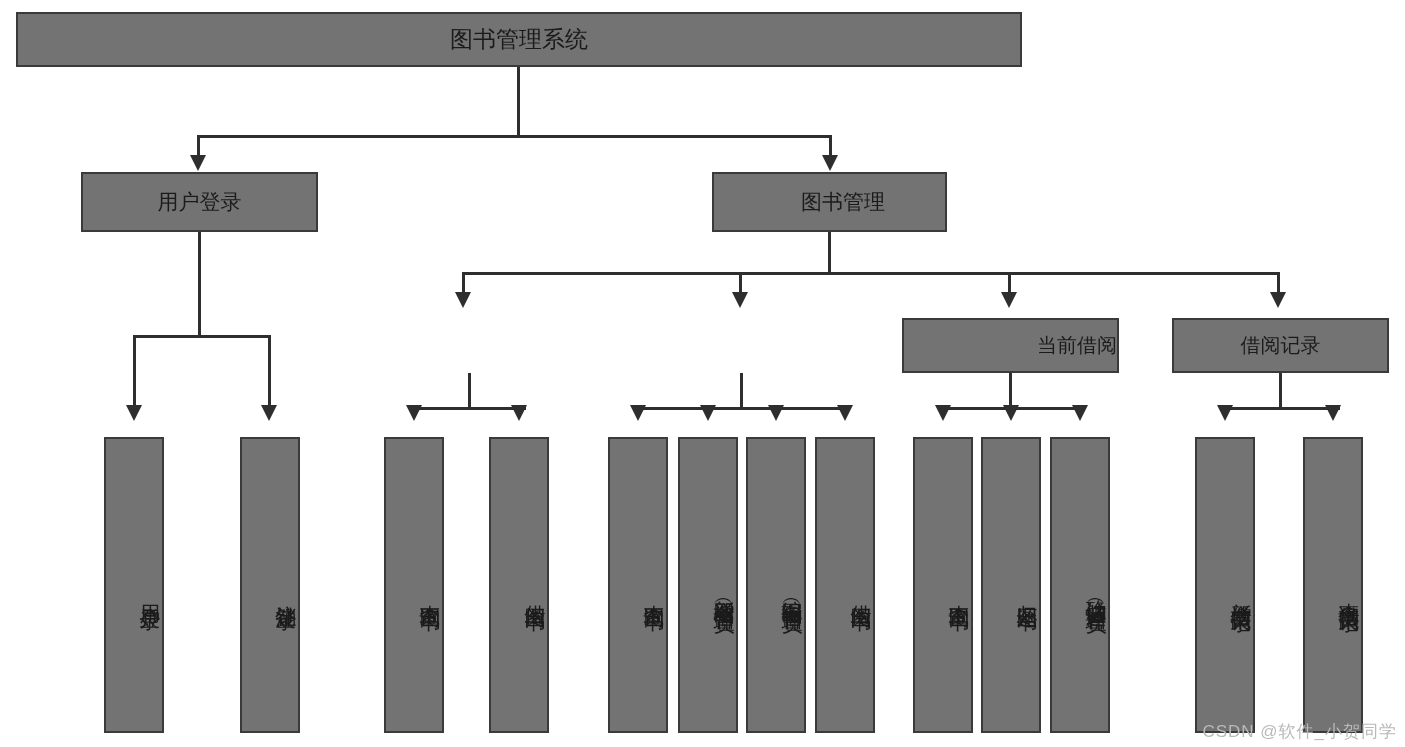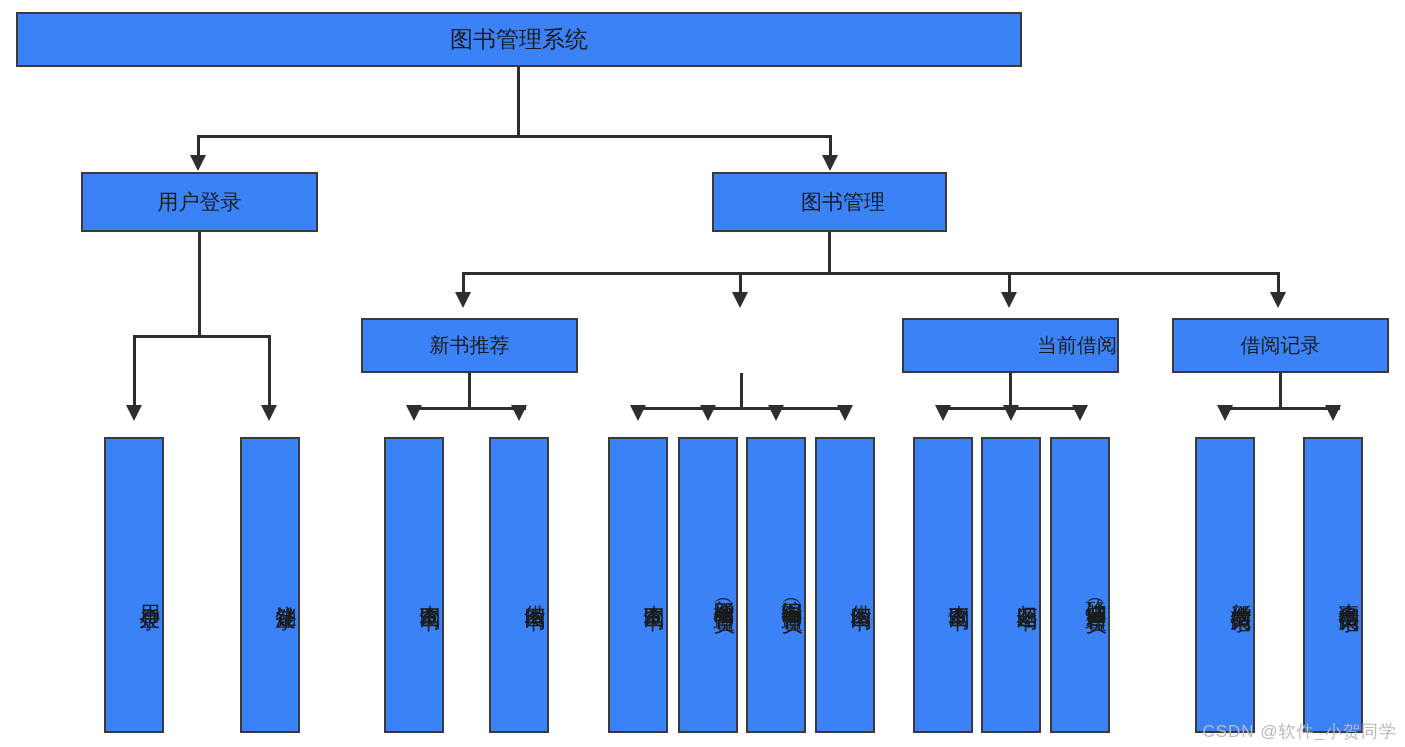--- a/index.html
+++ b/index.html
@@ -12,21 +12,21 @@
     width:1405px;
     height:747px;
     background:#ffffff;
     overflow:hidden;
   }
   
   .node{
     position:absolute;
     box-sizing:border-box;
     border:2px solid #3a3a3a;
-    background:#3b82f6;
+    background:#737373;
     display:flex;
     align-items:center;
     justify-content:center;
     text-align:center;
     color:#1b1b1b;
     line-height:1.15;
   }
   .node.root{ font-size:23px; }
   .node.lvl2{ font-size:21px; }
   .node.lvl3{ font-size:20px; }
@@ -105,23 +105,20 @@
   <div class="edge h" style="left:462px;top:272px;width:818px;"></div>
   <div class="edge v" style="left:462px;top:272px;height:22px;"></div>
   <div class="edge v" style="left:739px;top:272px;height:22px;"></div>
   <div class="edge v" style="left:1008px;top:272px;height:22px;"></div>
   <div class="edge v" style="left:1277px;top:272px;height:22px;"></div>
   <div class="arrow" style="left:455px;top:292px;"></div>
   <div class="arrow" style="left:732px;top:292px;"></div>
   <div class="arrow" style="left:1001px;top:292px;"></div>
   <div class="arrow" style="left:1270px;top:292px;"></div>
 
-  <div class="node lvl3" style="left:361px;top:318px;width:217px;height:55px;">
-    <span>新书推荐</span>
-  </div>
   <div class="node lvl3" style="left:902px;top:318px;width:217px;height:55px;justify-content:flex-end;">
     <span>当前借阅</span>
   </div>
   <div class="node lvl3" style="left:1172px;top:318px;width:217px;height:55px;">
     <span>借阅记录</span>
   </div>
 
   <div class="edge v" style="left:468px;top:373px;height:34px;"></div>
   <div class="edge h" style="left:413px;top:407px;width:113px;"></div>
   <div class="arrow" style="left:406px;top:405px;"></div>

